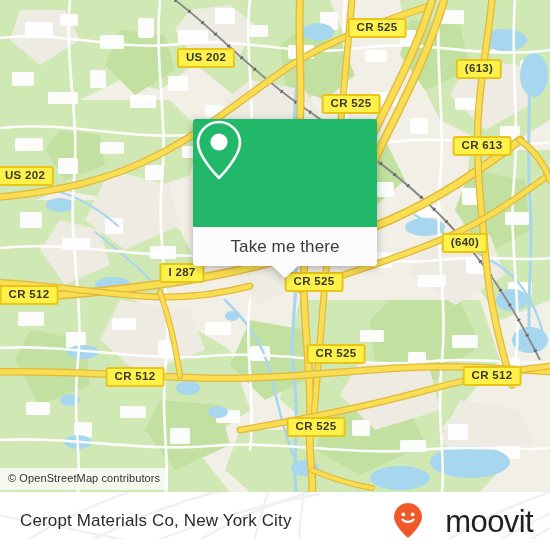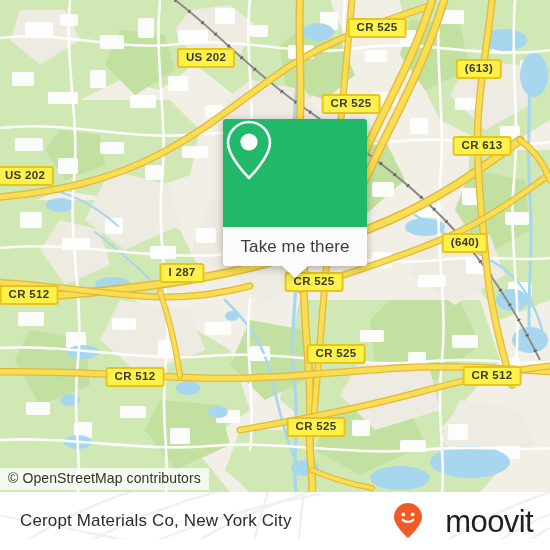--- a/index.html
+++ b/index.html
@@ -15,32 +15,31 @@
     position:absolute;left:0;top:0;width:550px;height:492px;overflow:hidden;
     background:#eceadf;
   }
   #map svg{position:absolute;left:0;top:0;}
 
   
   #attrib{
     position:absolute;left:0;top:468px;
     background:rgba(255,255,255,0.75);
     padding:3px 8px 4px 8px;
-    font-size:14px;color:#333333;
+    font-size:11px;color:#333333;
     letter-spacing:0.1px;
     z-index:30;
     line-height:15px;
   }
 
   
   #popup{
-    position:absolute;left:193px;top:119px;width:144px;
+    position:absolute;left:193px;top:119px;width:184px;
     z-index:40;
     filter:drop-shadow(0 2px 4px rgba(0,0,0,0.28));
-    margin-left:30px;
   }
   #popup-head{
     height:108px;background:#22b869;
     border-radius:3px 3px 0 0;
     display:flex;align-items:center;justify-content:center;
   }
   #popup-foot{
     background:#fbfbfb;height:39px;
     border-radius:0 0 3px 3px;
     display:flex;align-items:center;justify-content:center;

